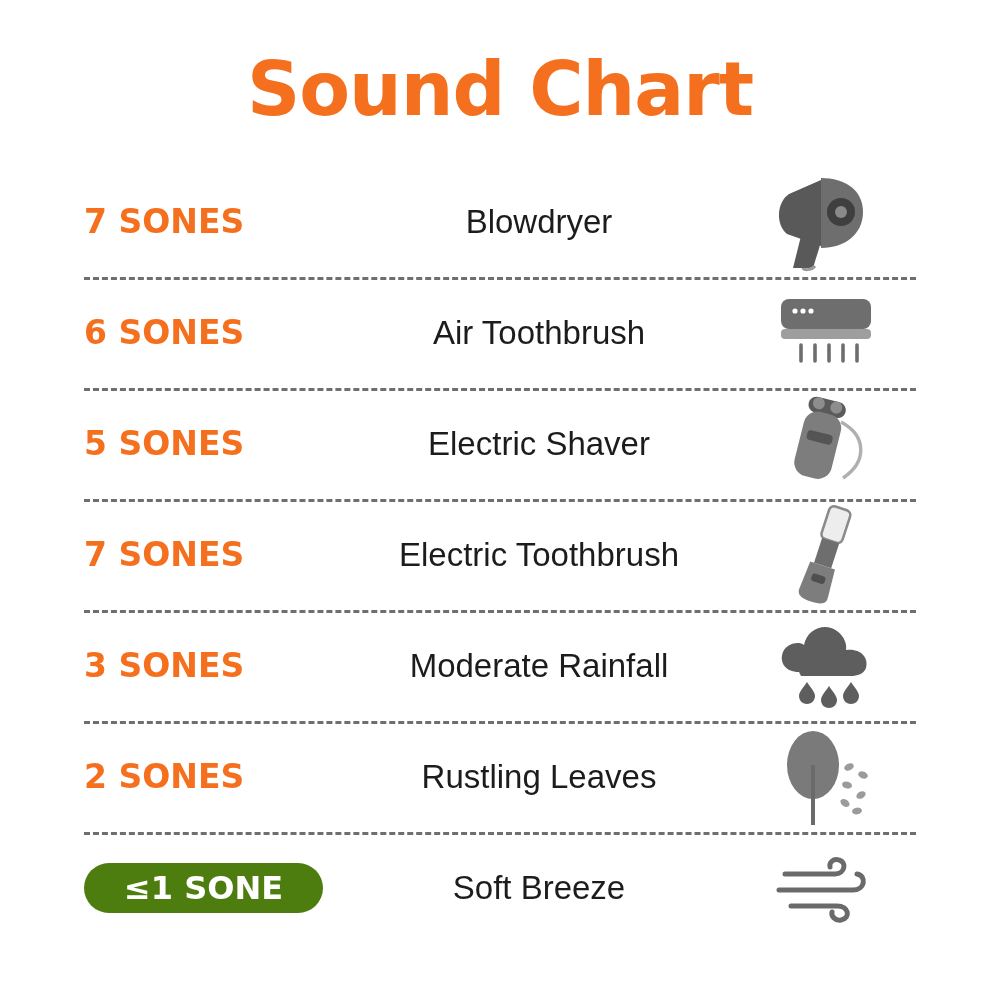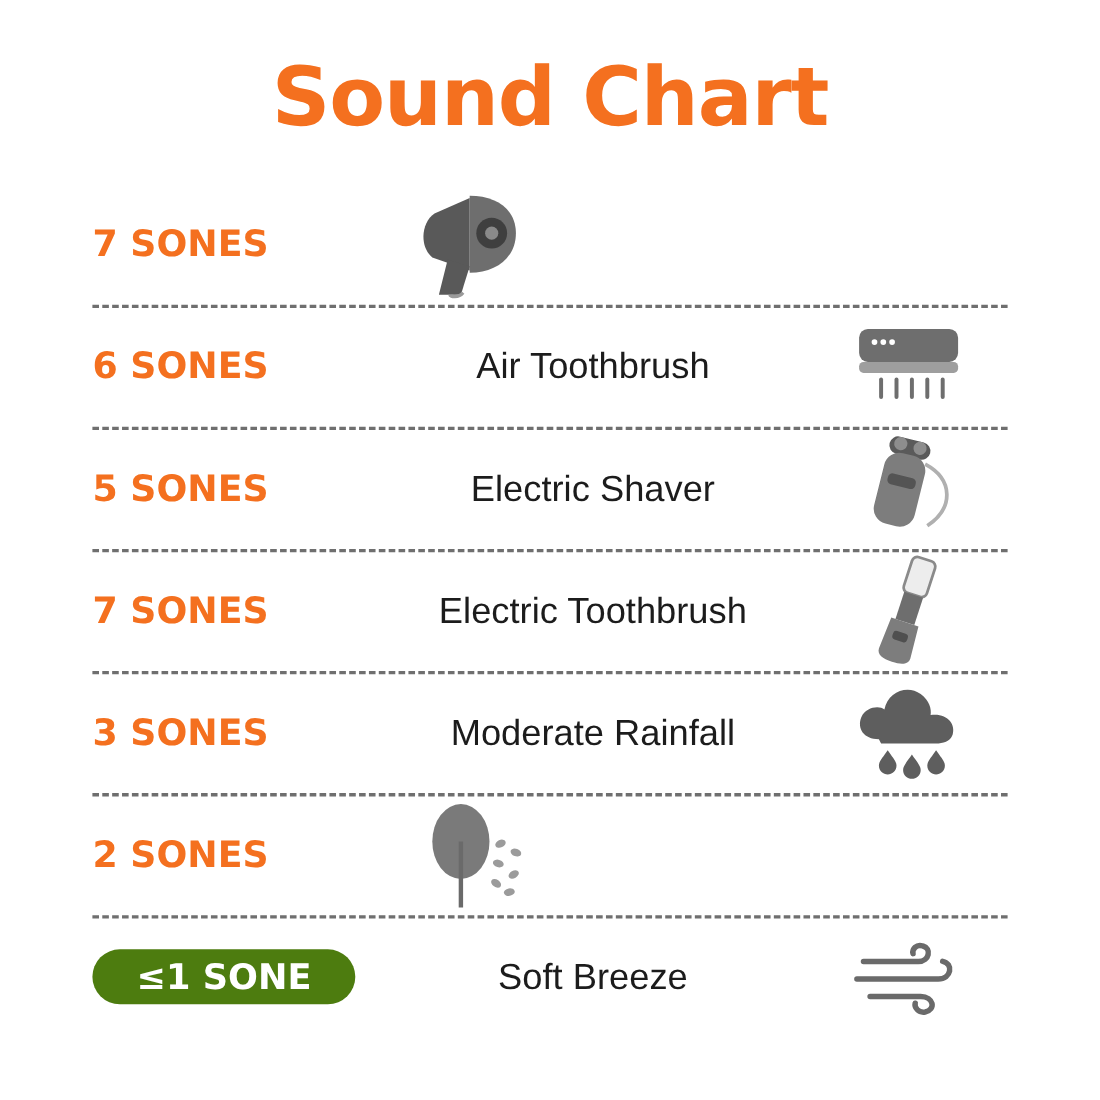--- a/index.html
+++ b/index.html
@@ -104,20 +104,23 @@
 <div class="chart-wrap">
 
   <h1 class="chart-title">Sound Chart</h1>
 
   <div class="rows">
 
     <div class="row">
 
       <div class="cell-sones">
         <span class="sones-label">7 SONES</span>
+      </div>
+      <div class="cell-name">
+        <span class="name-label">Blowdryer</span>
       </div>
       <div class="cell-icon">
         <span>
           <svg width="110" height="100" viewBox="0 0 110 100">
             <g fill="#4a4a4a">
               <path d="M18 22 C6 30 4 52 16 62 L50 74 L50 8 L18 22 Z" fill="#595959"></path>
               <path d="M50 6 C74 6 92 18 92 40 C92 62 74 76 50 76 Z" fill="#6e6e6e"></path>
               <circle cx="70" cy="40" r="14" fill="#3f3f3f"></circle>
               <circle cx="70" cy="40" r="6" fill="#8a8a8a"></circle>
               <path d="M30 64 L22 96 L42 96 L50 70 Z" fill="#595959"></path>
@@ -222,20 +225,23 @@
           </svg>
         </span>
       </div>
     </div>
 
     <div class="row">
       <div class="divider"></div>
       <div class="cell-sones">
         <span class="sones-label">2 SONES</span>
       </div>
+      <div class="cell-name">
+        <span class="name-label">Rustling Leaves</span>
+      </div>
       <div class="cell-icon">
         <span>
           <svg width="110" height="104" viewBox="0 0 110 104">
             <ellipse cx="42" cy="40" rx="26" ry="34" fill="#7a7a7a"></ellipse>
             <path d="M42 40 L42 100" stroke="#6a6a6a" stroke-width="4" fill="none"></path>
             <g fill="#9b9b9b">
               <ellipse cx="78" cy="42" rx="5" ry="3.4" transform="rotate(-25 78 42)"></ellipse>
               <ellipse cx="92" cy="50" rx="5" ry="3.4" transform="rotate(20 92 50)"></ellipse>
               <ellipse cx="76" cy="60" rx="5" ry="3.4" transform="rotate(15 76 60)"></ellipse>
               <ellipse cx="90" cy="70" rx="5" ry="3.4" transform="rotate(-30 90 70)"></ellipse>

